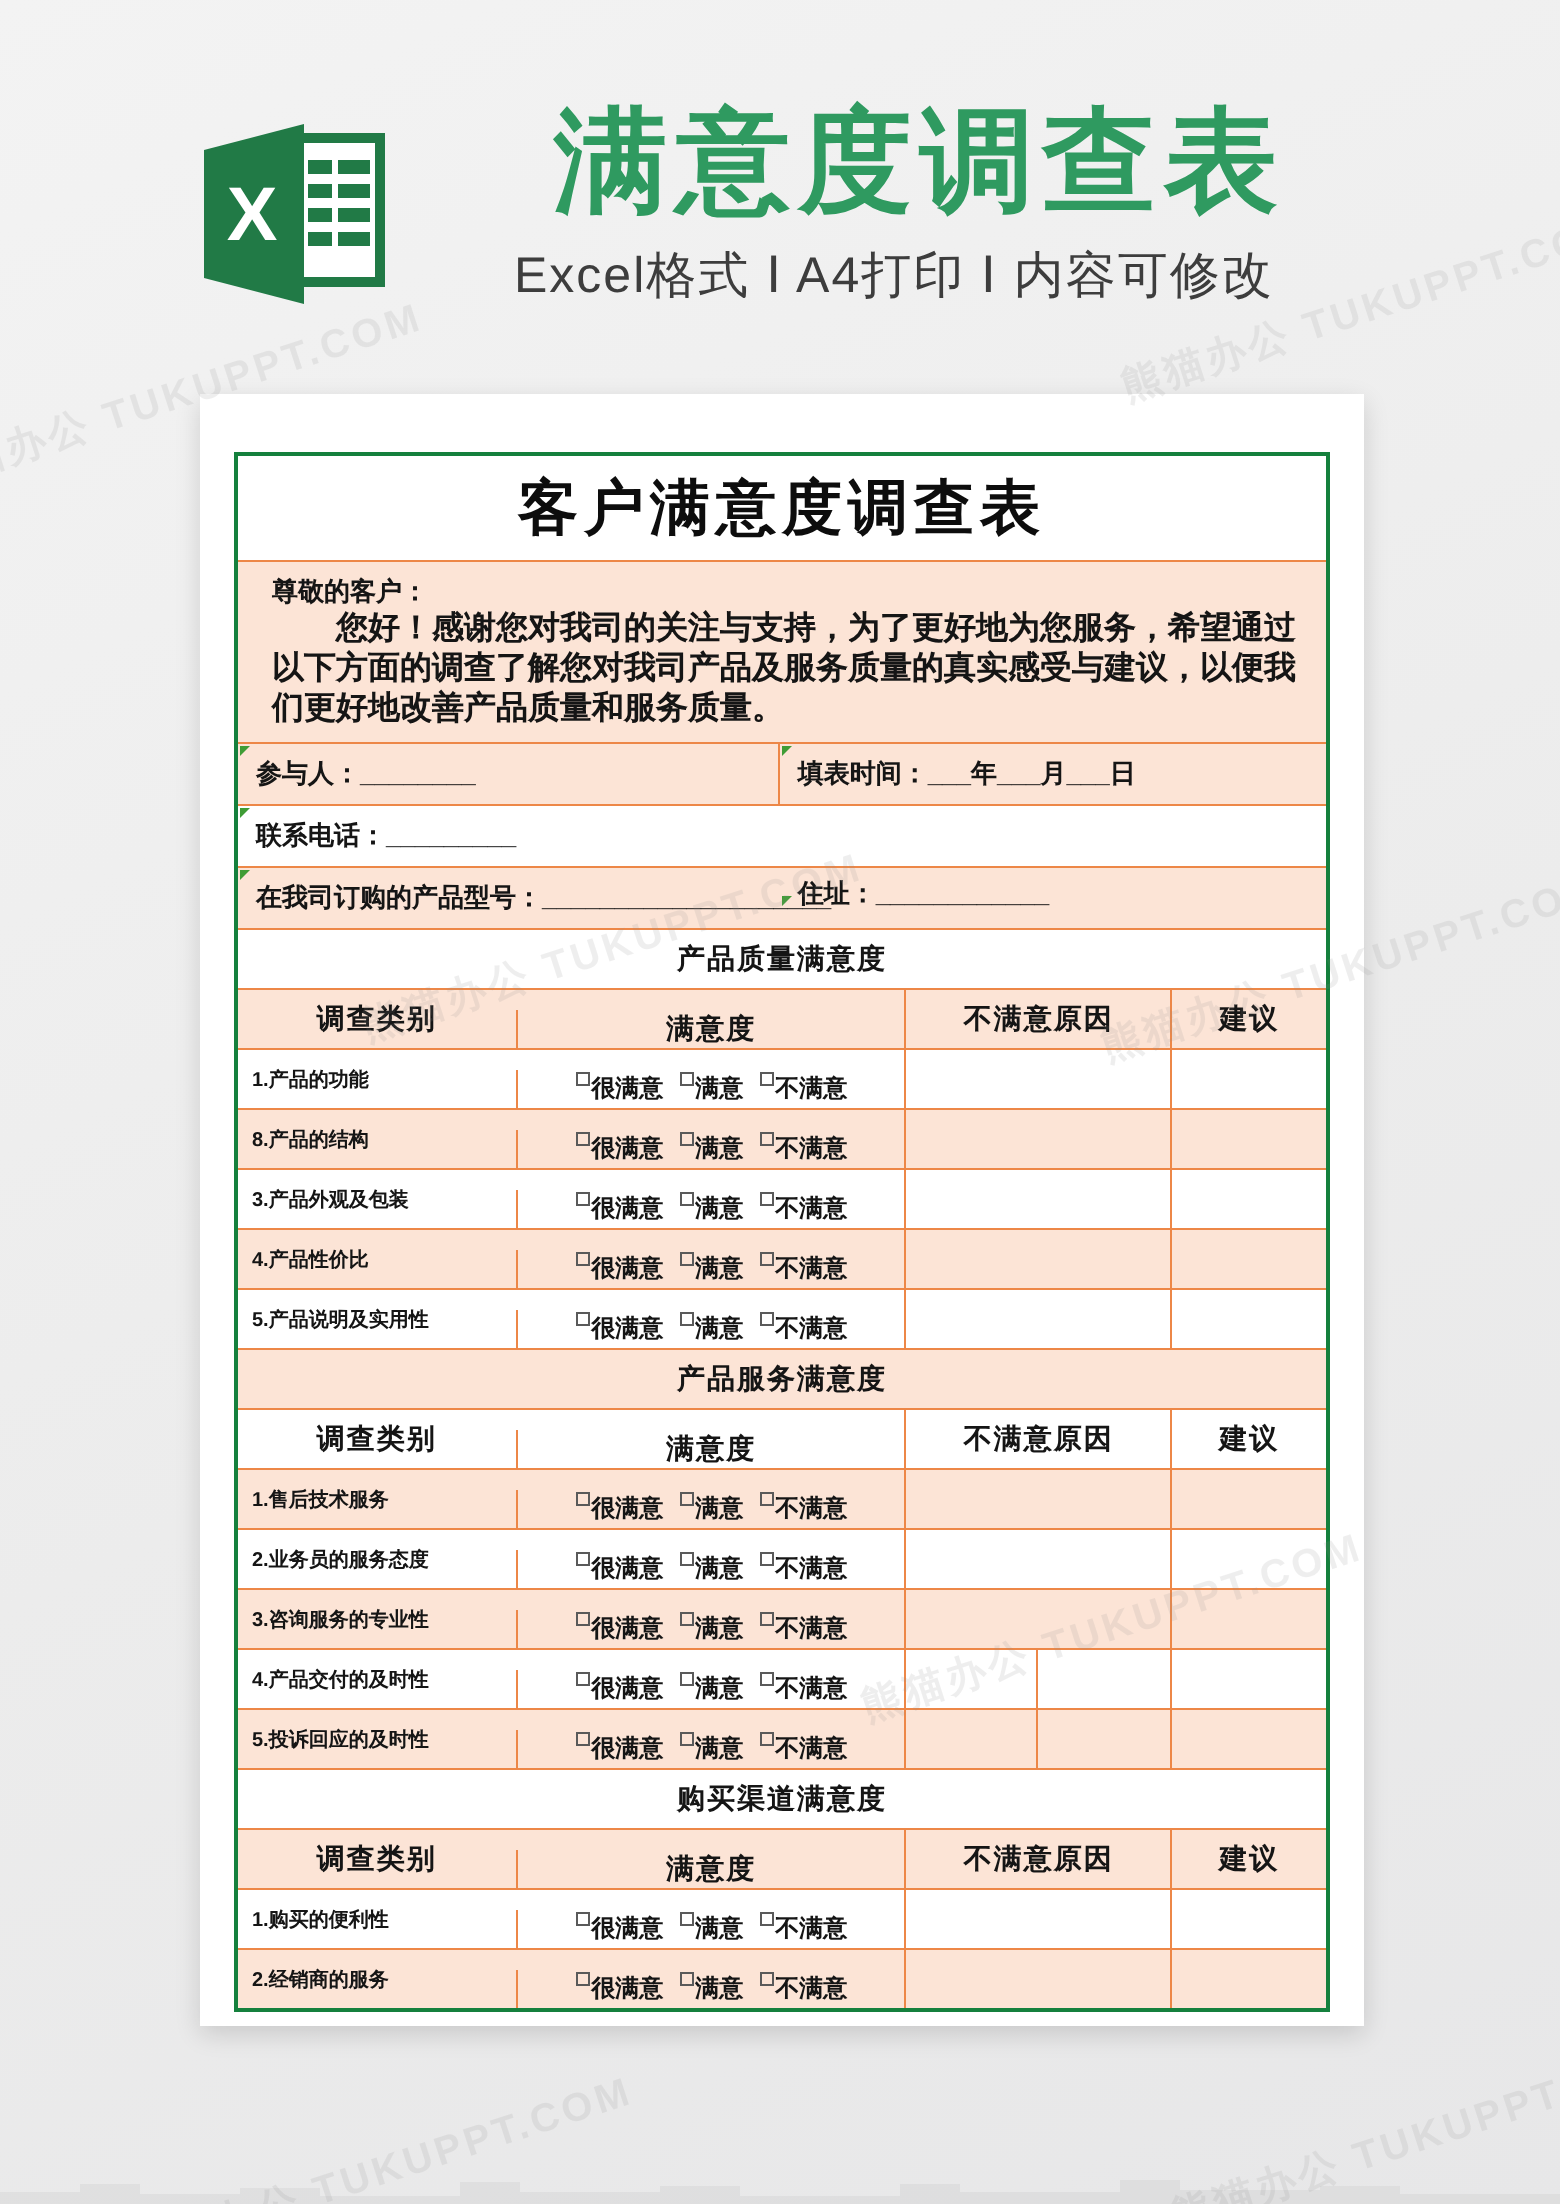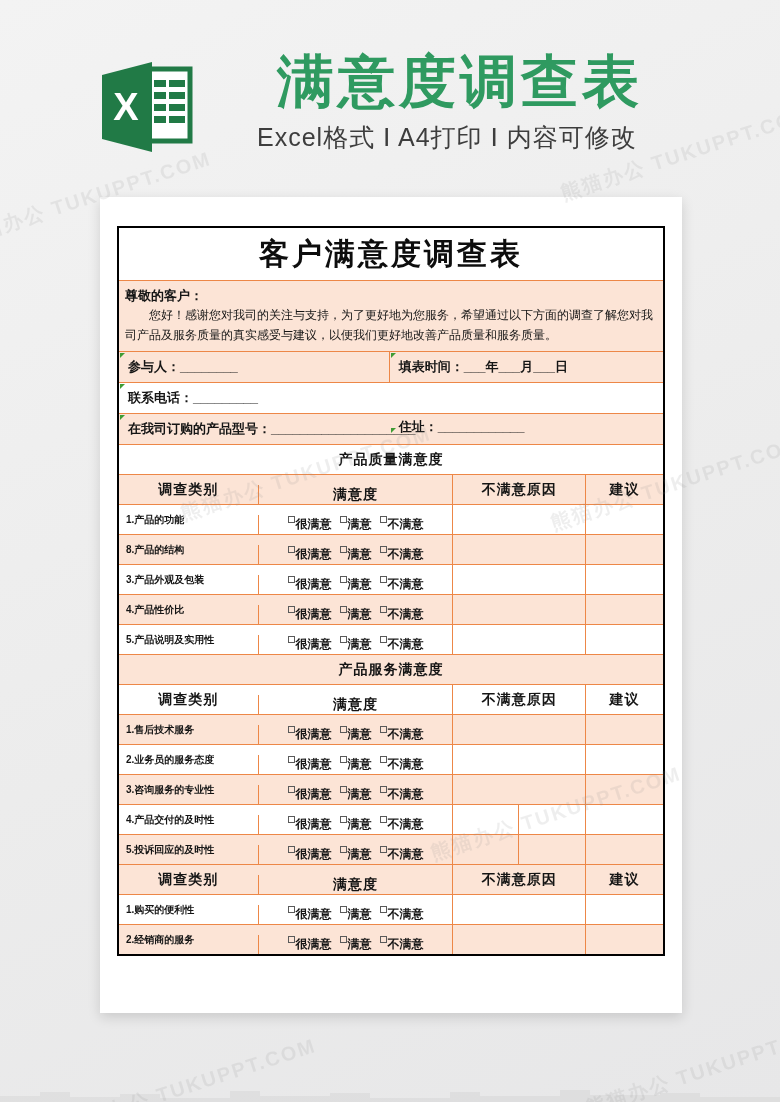--- a/index.html
+++ b/index.html
@@ -11,34 +11,34 @@
       letter-spacing:2px;transform:rotate(-18deg);white-space:nowrap;pointer-events:none;z-index:5;}
   
   .hdr-title{position:absolute;left:231px;top:50px;font-size:57px;font-weight:700;
              color:#2f9a60;letter-spacing:4px;line-height:1.1;margin-left:46px;}
   .hdr-sub{position:absolute;left:257px;top:121px;font-size:25px;font-weight:400;
            color:#3d3d3d;letter-spacing:1px;}
   .xl-icon{position:absolute;left:96px;top:58px;width:102px;height:96px;}
   
   .card{position:absolute;left:100px;top:197px;width:582px;height:816px;background:#ffffff;
         box-shadow:0 4px 12px rgba(0,0,0,.14);}
-  .form-table{position:absolute;left:17px;top:29px;width:548px;border:2px solid #000000;
+  .form-table{position:absolute;left:17px;top:29px;width:548px;border:2px solid #15803d;
               box-sizing:border-box;background:#fff;color:#151515;}
   .row{display:flex;border-top:1px solid #ed8747;box-sizing:border-box;align-items:stretch;}
   .form-table > .row:first-child{border-top:none;}
   .peach{background:#fce4d6;}
   .white{background:#ffffff;}
   .cell{border-left:1px solid #ed8747;box-sizing:border-box;position:relative;
         display:flex;align-items:center;min-width:0;}
   .row .cell:first-child{border-left:none;}
   .title-row{height:52px;align-items:center;justify-content:center;}
   .title-row span{font-size:30px;font-weight:700;letter-spacing:3px;color:#0d0d0d;}
-  .intro-row{display:block;padding:5px 9px 6px 6px;min-height:58px;}
+  .intro-row{display:block;padding:5px 9px 6px 17px;min-height:58px;}
   .greeting{font-size:13px;font-weight:700;line-height:19px;}
-  .intro-text{font-size:12px;font-weight:400;line-height:20px;text-indent:2em;margin:0;}
+  .intro-text{font-size:16px;font-weight:700;line-height:20px;text-indent:2em;margin:0;}
   .r-info{height:31px;}
   .c-info{font-size:13px;font-weight:600;padding:0 4px 0 9px;}
   .flag{position:absolute;left:1px;top:1px;width:0;height:0;
         border-top:5px solid #3f9c35;border-right:5px solid transparent;}
   .sec-title{height:30px;align-items:center;justify-content:center;
              font-size:14px;font-weight:600;letter-spacing:1px;}
   .colhead{height:30px;}
   .colhead .cell{justify-content:center;font-size:14px;font-weight:700;letter-spacing:1px;}
   .r-data{height:30px;}
   .c-cat{flex:0 0 25.5%;font-size:10px;font-weight:600;padding-left:7px;}
@@ -309,20 +309,21 @@
               </span>
               <span class="opt">
                 <span class="opt-box"></span>
                 <span>不满意</span>
               </span>
             </div>
             <div class="cell c-reason-a"></div>
             <div class="cell c-reason-b"></div>
             <div class="cell c-sugg"></div>
           </div>
+          <div class="row sec-title white">购买渠道满意度</div>
           <div class="row colhead peach">
             <div class="cell c-cat">调查类别</div>
             <div class="cell c-sat">满意度</div>
             <div class="cell c-reason">不满意原因</div>
             <div class="cell c-sugg">建议</div>
           </div>
           <div class="row r-data white">
             <div class="cell c-cat">1.购买的便利性</div>
             <div class="cell c-sat">
               <span class="opt">

